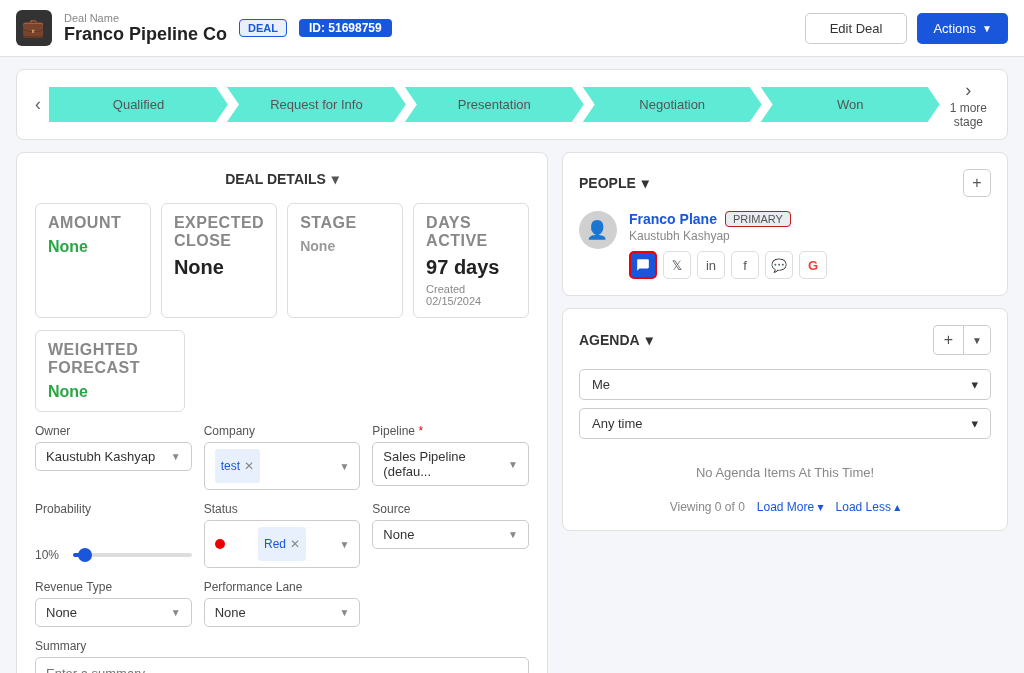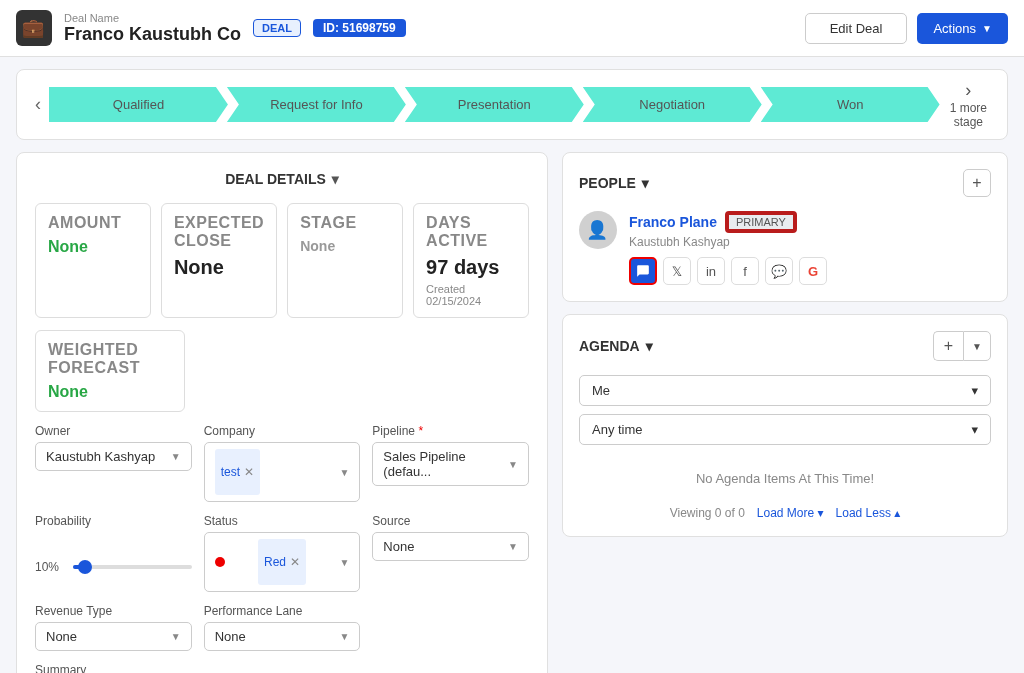--- a/index.html
+++ b/index.html
@@ -45,21 +45,21 @@
     .metric-value.black { color: #222; font-size: 20px; }
     .metric-value.gray { color: #999; font-size: 14px; }
     .metric-sub { font-size: 11px; color: #888; margin-top: 4px; }
 
     .form-row { display: flex; gap: 12px; margin-bottom: 12px; align-items: flex-start; }
     .form-group { flex: 1; display: flex; flex-direction: column; gap: 4px; }
     .form-label { font-size: 12px; color: #555; }
     .form-label span { color: #e00; }
     .form-input { border: 1px solid #ccc; border-radius: 5px; padding: 6px 10px; font-size: 13px; color: #333; background: #fff; display: flex; align-items: center; justify-content: space-between; cursor: pointer; }
     .form-input.has-tag { display: flex; align-items: center; gap: 6px; }
-    .form-input-tag { background: #e8f0fe; color: #1a56db; border-radius: 3px; padding: 16px 6px; font-size: 12px; display: flex; align-items: center; gap: 4px; }
+    .form-input-tag { background: #e8f0fe; color: #1a56db; border-radius: 3px; padding: 10px 6px; font-size: 12px; display: flex; align-items: center; gap: 4px; }
     .form-input-tag .x { color: #888; cursor: pointer; }
     .form-select-arrow { color: #888; font-size: 10px; }
     .probability-row { display: flex; align-items: center; gap: 8px; margin-top: 28px; }
     .prob-label { font-size: 12px; color: #555; min-width: 30px; }
     .slider-track { flex: 1; height: 4px; background: #ddd; border-radius: 2px; position: relative; }
     .slider-fill { height: 100%; background: #1a56db; border-radius: 2px; width: 10%; }
     .slider-thumb { width: 14px; height: 14px; background: #1a56db; border-radius: 50%; position: absolute; top: -5px; left: 10%; transform: translateX(-50%); }
     .status-dot { width: 10px; height: 10px; background: #e00; border-radius: 50%; display: inline-block; flex-shrink: 0; }
     .summary-section { margin-top: 8px; }
     .summary-label { font-size: 12px; color: #555; margin-bottom: 4px; }
@@ -71,21 +71,21 @@
     
     .people-card { background: #fff; border-radius: 8px; border: 1px solid #e0e0e0; padding: 16px; }
     .people-header { display: flex; justify-content: space-between; align-items: center; margin-bottom: 14px; }
     .people-title { font-size: 14px; font-weight: 700; color: #333; display: flex; align-items: center; gap: 6px; }
     .btn-plus { border: 1px solid #ccc; border-radius: 5px; background: #fff; width: 28px; height: 28px; font-size: 16px; cursor: pointer; display: flex; align-items: center; justify-content: center; color: #555; }
     .person-row { display: flex; align-items: flex-start; gap: 12px; }
     .avatar { width: 38px; height: 38px; border-radius: 50%; background: #d0d0d0; display: flex; align-items: center; justify-content: center; font-size: 18px; color: #888; flex-shrink: 0; }
     .person-info { flex: 1; }
     .person-name-row { display: flex; align-items: center; gap: 8px; }
     .person-name { font-size: 14px; font-weight: 600; color: #1a56db; }
-    .badge-primary { background: #e9ecef; color: #555; border-radius: 4px; padding: 1px 7px; font-size: 11px; border: 4px solid #b91c1c; }
+    .badge-primary { background: #e9ecef; color: #555; border-radius: 4px; padding: 1px 7px; font-size: 11px; border: 1px solid #b91c1c; }
     .person-sub { font-size: 12px; color: #888; margin: 2px 0 8px; }
     .social-icons { display: flex; gap: 6px; align-items: center; }
     .social-icon { width: 28px; height: 28px; border-radius: 5px; display: flex; align-items: center; justify-content: center; font-size: 13px; cursor: pointer; border: 1px solid #ddd; color: #555; }
     .social-icon.sms-active { border: 2px solid #e00; background: #1a56db; color: #fff; }
 
     
     .agenda-card { background: #fff; border-radius: 8px; border: 1px solid #e0e0e0; padding: 16px; }
     .agenda-header { display: flex; justify-content: space-between; align-items: center; margin-bottom: 14px; }
     .agenda-title { font-size: 14px; font-weight: 700; color: #333; display: flex; align-items: center; gap: 6px; }
     .btn-plus-split { display: flex; }
@@ -97,21 +97,21 @@
     .agenda-footer-link { color: #1a56db; cursor: pointer; font-size: 12px; }
   </style>
 </head>
 <body>
 
 <div class="header">
   <div class="header-left">
     <div class="header-icon">💼</div>
     <div class="header-title-block">
       <span class="header-label">Deal Name</span>
-      <span class="header-title">Franco Kaustubh Co</span>
+      <span class="header-title">Franco Pipeline Co</span>
     </div>
     <span class="badge-deal">DEAL</span>
     <span class="badge-id">ID: 51698759</span>
   </div>
   <div class="header-right">
     <button class="btn-edit">Edit Deal</button>
     <button class="btn-actions">
       <span>Actions</span>
       <span class="btn-actions-arrow">▼</span>
     </button>

